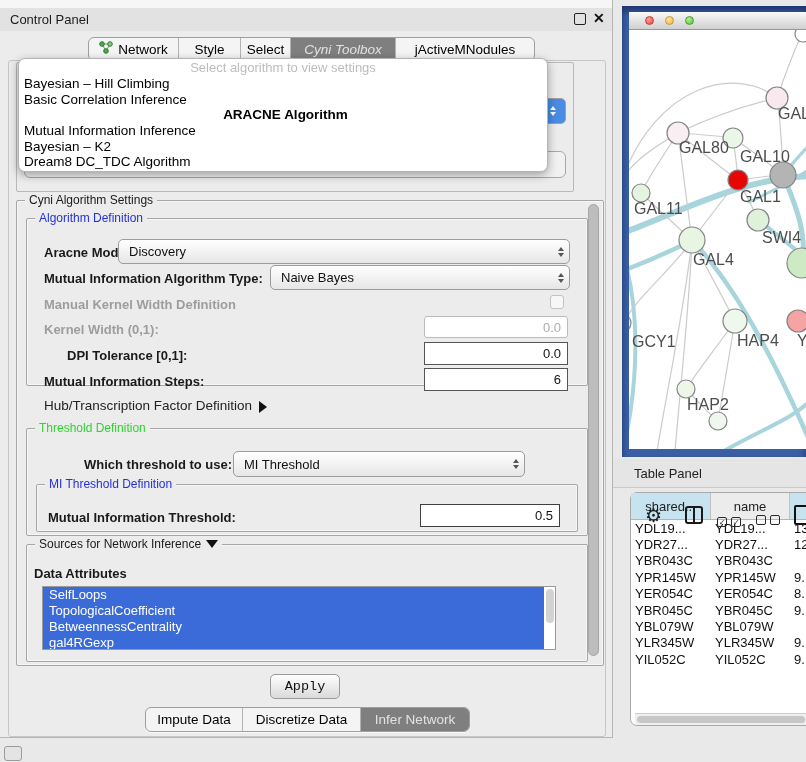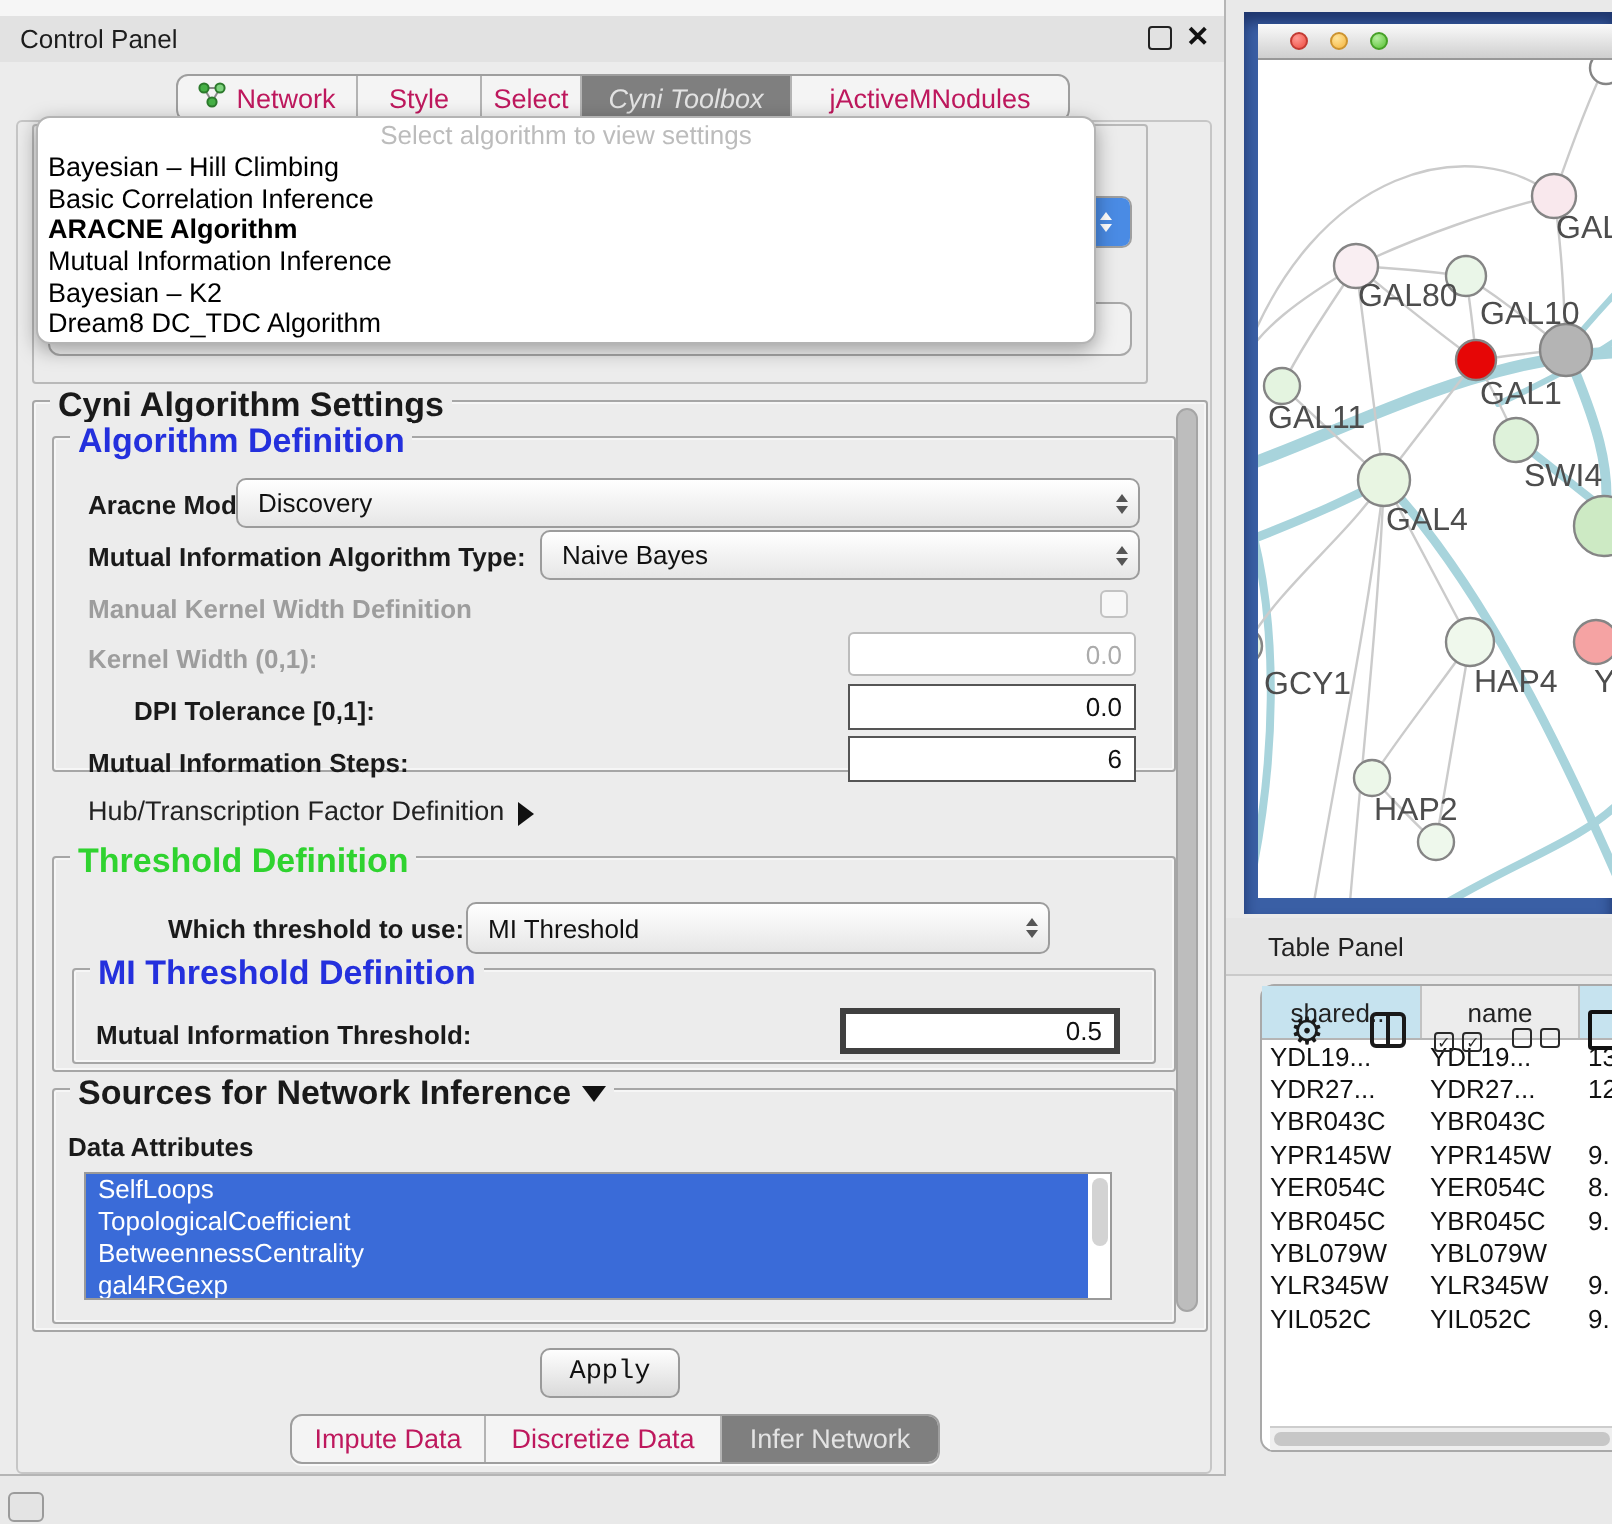--- a/index.html
+++ b/index.html
@@ -12,45 +12,45 @@
   .cp-header{left:0;top:8px;width:612px;height:23px;background:#e2e2e2;border-bottom:1px solid #9a9a9a;border-right:1px solid #b5b5b5;}
   .cp-title{left:10px;top:12px;font-size:13px;color:#1c1c1c;}
   .float-btn{left:574px;top:13px;width:10px;height:10px;border:1.5px solid #222;border-radius:2px;}
   .close-btn{left:593px;top:10px;font-size:14px;font-weight:bold;color:#111;}
   .cp-body{left:0;top:31px;width:612px;height:706px;background:#ececec;border-right:1px solid #b5b5b5;border-bottom:1px solid #b5b5b5;}
   .content-frame{left:8px;top:60px;width:596px;height:675px;border:1px solid #c6c6c6;border-radius:3px;background:#ececec;}
 
   
   .seg-ctrl{display:flex;border:1px solid #9e9e9e;border-radius:6px;overflow:hidden;background:#f4f4f4;
             box-shadow:0 1px 0 rgba(255,255,255,.7);}
-  .seg{display:flex;align-items:center;justify-content:center;font-size:13.5px;color:#be185d;
+  .seg{display:flex;align-items:center;justify-content:center;font-size:13.5px;color:#000000;
        border-right:1px solid #b3b3b3;gap:5px;height:100%;box-sizing:border-box;}
   .seg:last-child{border-right:none;}
   .seg.sel{background:#7f7f7f;color:#e3e3e3;}
 
   
   .popup{left:18px;top:58px;width:528px;height:112px;background:#fff;border:1px solid #b4b4b4;border-radius:7px;
          box-shadow:0 3px 10px rgba(0,0,0,.35);z-index:40;overflow:hidden;}
   .popup .ph{height:17px;line-height:17px;text-align:center;color:#bcbcbc;font-size:13px;}
   .popup .item{height:15.7px;line-height:15.7px;font-size:13.5px;padding-left:5px;color:#000;white-space:nowrap;}
-  .popup .item.b{font-weight:bold;}
+  .popup .item.b{font-weight:bold;text-align:center;}
 
   
   .bgroup{left:16px;top:62px;width:556px;height:128px;border:1px solid #b9b9b9;border-radius:2px;z-index:10;}
   .bcombo1{left:24px;top:98px;width:542px;height:26px;border:1px solid #9f9f9f;border-radius:5px;
            background:linear-gradient(#fff,#e4e4e4);z-index:11;box-sizing:border-box;}
   .bstepper{position:absolute;right:0;top:0;bottom:0;width:24px;background:#4a8be4;border-radius:0 4px 4px 0;
             display:flex;flex-direction:column;align-items:center;justify-content:center;gap:2px;}
   .bcombo2{left:24px;top:151px;width:542px;height:27px;border:1px solid #a8a8a8;border-radius:6px;
            background:#f1f1f1;z-index:11;display:flex;align-items:center;padding-left:12px;
            font-size:13px;color:#9b9b9b;box-sizing:border-box;}
 
   
   .group{border:1px solid #a6a6a6;border-radius:2px;box-shadow:inset 0 0 0 1px rgba(255,255,255,.55);}
-  .legend{position:absolute;top:-8px;left:8px;background:#ececec;padding:0 4px;font-size:17px;color:#1a1a1a;white-space:nowrap;display:flex;align-items:center;gap:5px;font-weight:bold;}
+  .legend{position:absolute;top:-8px;left:8px;background:#ececec;padding:0 4px;font-size:12px;color:#1a1a1a;white-space:nowrap;display:flex;align-items:center;gap:5px;}
   .legend.blue{color:#2430dd;}
   .legend.green{color:#2fd32f;}
 
   .flabel{font-size:13px;font-weight:bold;color:#1a1a1a;white-space:nowrap;}
   .flabel.dis{color:#9d9d9d;}
   .plain{font-size:13.5px;color:#222;white-space:nowrap;display:flex;align-items:flex-end;gap:7px;}
 
   .combo{border:1px solid #9c9c9c;border-radius:5px;background:linear-gradient(#fff,#e6e6e6);
          display:flex;align-items:center;font-size:13px;color:#111;padding-left:10px;box-sizing:border-box;}
   .stepper{position:absolute;right:5px;top:50%;transform:translateY(-50%);display:flex;flex-direction:column;gap:2px;align-items:center;}
@@ -217,21 +217,21 @@
     <span>MI Threshold</span>
     <span class="stepper">
         <span class="tri-up"></span>
         <span class="tri-dn"></span>
       </span>
   </div>
   <div class="abs group" style="left:36px;top:484px;width:540px;height:46px;">
     <span class="legend blue">MI Threshold Definition</span>
   </div>
   <div class="abs flabel" style="left:48px;top:510px;">Mutual Information Threshold:</div>
-  <div class="abs tfield" style="left:420px;top:504px;width:140px;height:23px;border:3px solid #404040;">0.5</div>
+  <div class="abs tfield" style="left:420px;top:504px;width:140px;height:23px;border:1px solid #404040;">0.5</div>
 
   <div class="abs group" style="left:26px;top:544px;width:560px;height:116px;">
     <span class="legend">
       <span>Sources for Network Inference</span>
       <span class="tri-down-b"></span>
     </span>
   </div>
   <div class="abs flabel" style="left:34px;top:566px;">Data Attributes</div>
   <div class="abs listbox" style="left:42px;top:586px;width:512px;height:62px;" id="attr-list">
     <span class="lscroll"></span>

